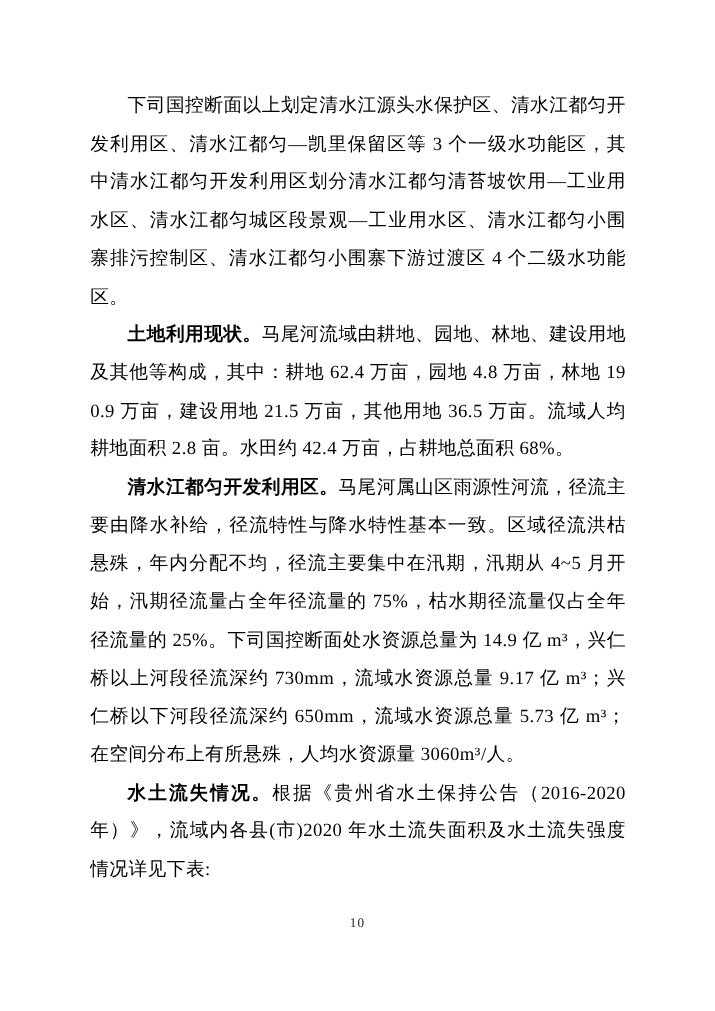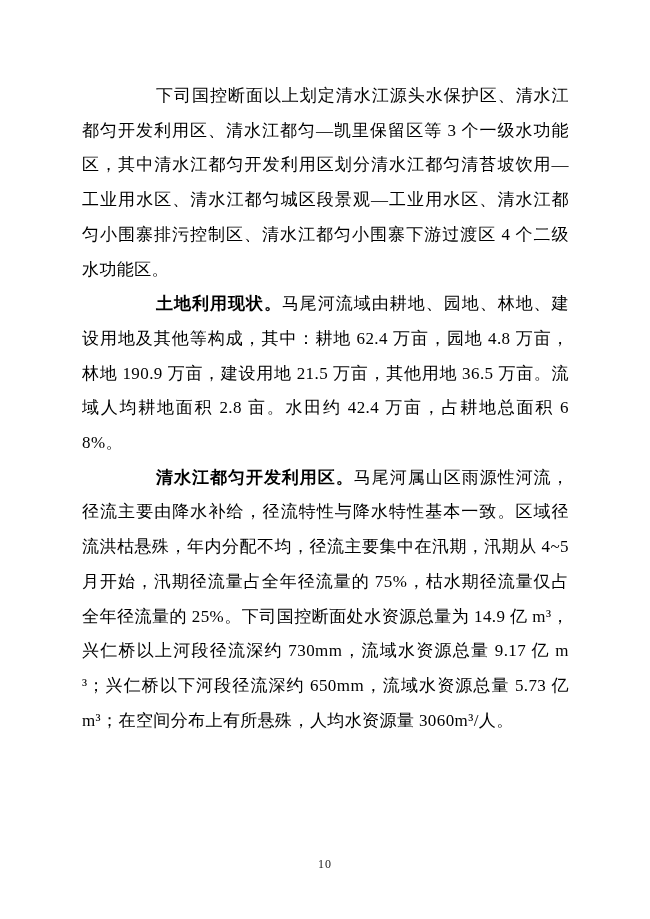--- a/index.html
+++ b/index.html
@@ -28,36 +28,36 @@
     font-size: 17px;
     line-height: 34.7px;
     text-align: justify;
     text-justify: inter-character;
     text-indent: 2em;
     letter-spacing: 0.4px;
     word-break: break-all;
   }
   .lead {
     font-weight: bold;
-    margin-left: 40px;
   }
   .page-number {
     position: absolute;
-    top: 857px;
+    top: 832px;
     left: 0;
     width: 100%;
     text-align: center;
     font-size: 12px;
     color: #222222;
     letter-spacing: 1px;
   }
 </style>
 </head>
 <body>
 
 <div class="page">
   <div class="content">
     <p><span class="lead"></span><span>下司国控断面以上划定清水江源头水保护区、清水江都匀开发利用区、清水江都匀—凯里保留区等 3 个一级水功能区，其中清水江都匀开发利用区划分清水江都匀清苔坡饮用—工业用水区、清水江都匀城区段景观—工业用水区、清水江都匀小围寨排污控制区、清水江都匀小围寨下游过渡区 4 个二级水功能区。</span></p>
     <p><span class="lead">土地利用现状。</span><span>马尾河流域由耕地、园地、林地、建设用地及其他等构成，其中：耕地 62.4 万亩，园地 4.8 万亩，林地 190.9 万亩，建设用地 21.5 万亩，其他用地 36.5 万亩。流域人均耕地面积 2.8 亩。水田约 42.4 万亩，占耕地总面积 68%。</span></p>
     <p><span class="lead">清水江都匀开发利用区。</span><span>马尾河属山区雨源性河流，径流主要由降水补给，径流特性与降水特性基本一致。区域径流洪枯悬殊，年内分配不均，径流主要集中在汛期，汛期从 4~5 月开始，汛期径流量占全年径流量的 75%，枯水期径流量仅占全年径流量的 25%。下司国控断面处水资源总量为 14.9 亿 m³，兴仁桥以上河段径流深约 730mm，流域水资源总量 9.17 亿 m³；兴仁桥以下河段径流深约 650mm，流域水资源总量 5.73 亿 m³；在空间分布上有所悬殊，人均水资源量 3060m³/人。</span></p>
+    <p><span class="lead">水土流失情况。</span><span>根据《贵州省水土保持公告（2016-2020年）》，流域内各县(市)2020 年水土流失面积及水土流失强度情况详见下表:</span></p>
   </div>
   <div class="page-number">10</div>
 </div>
 
 </body></html>

